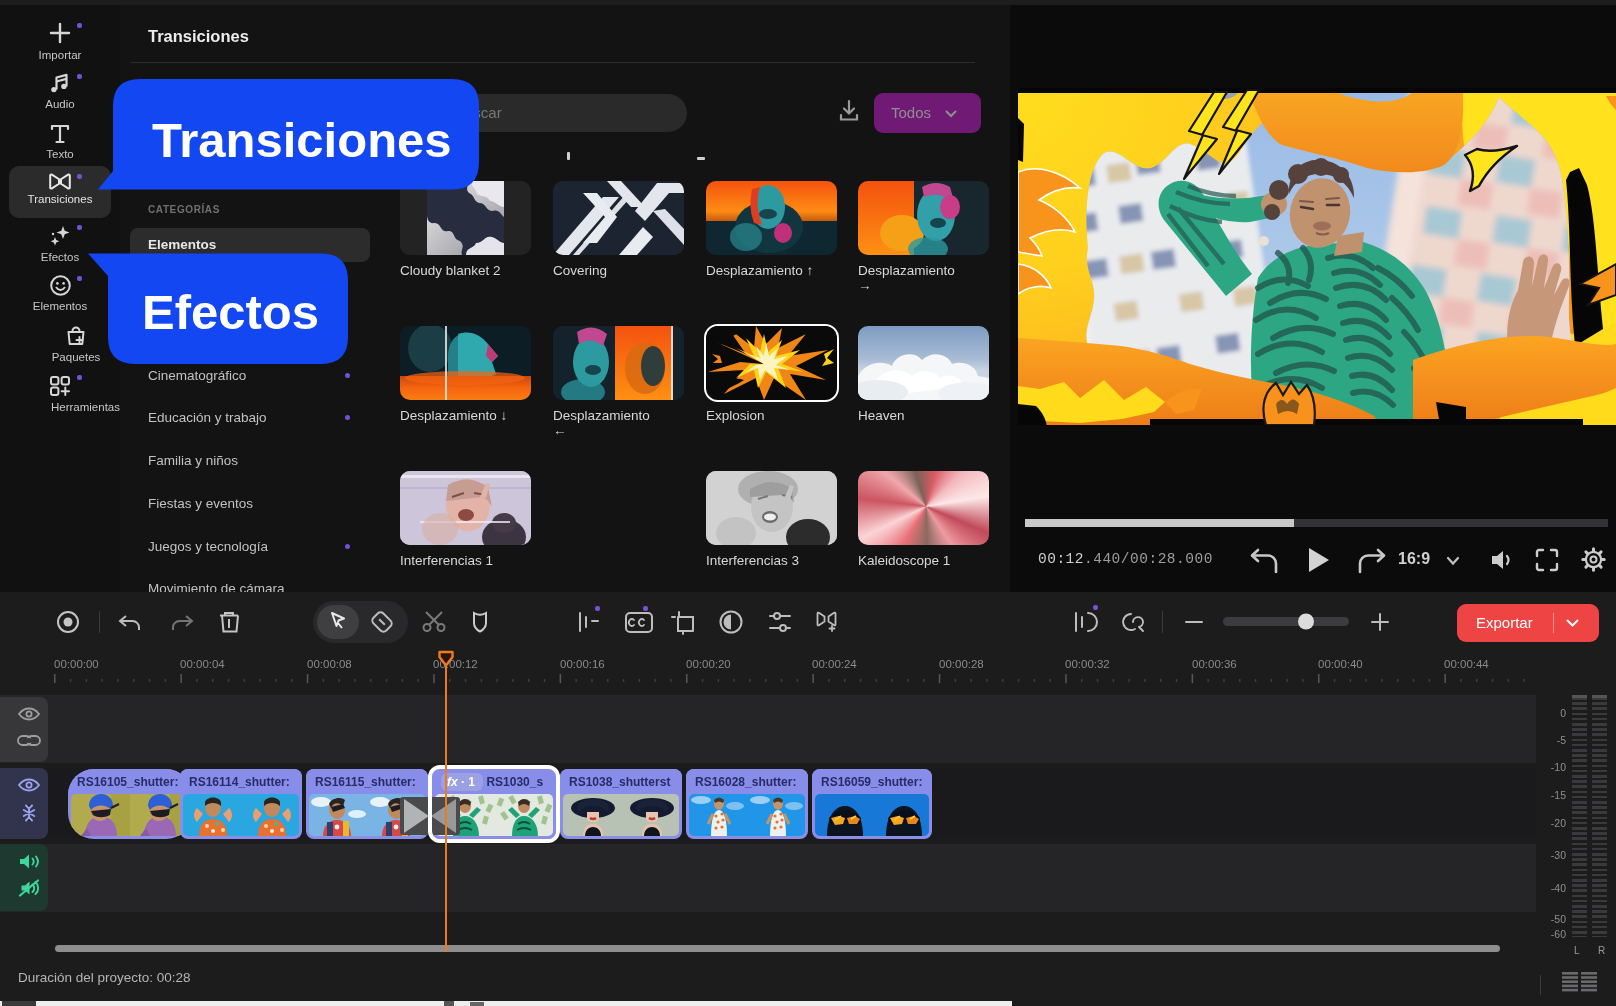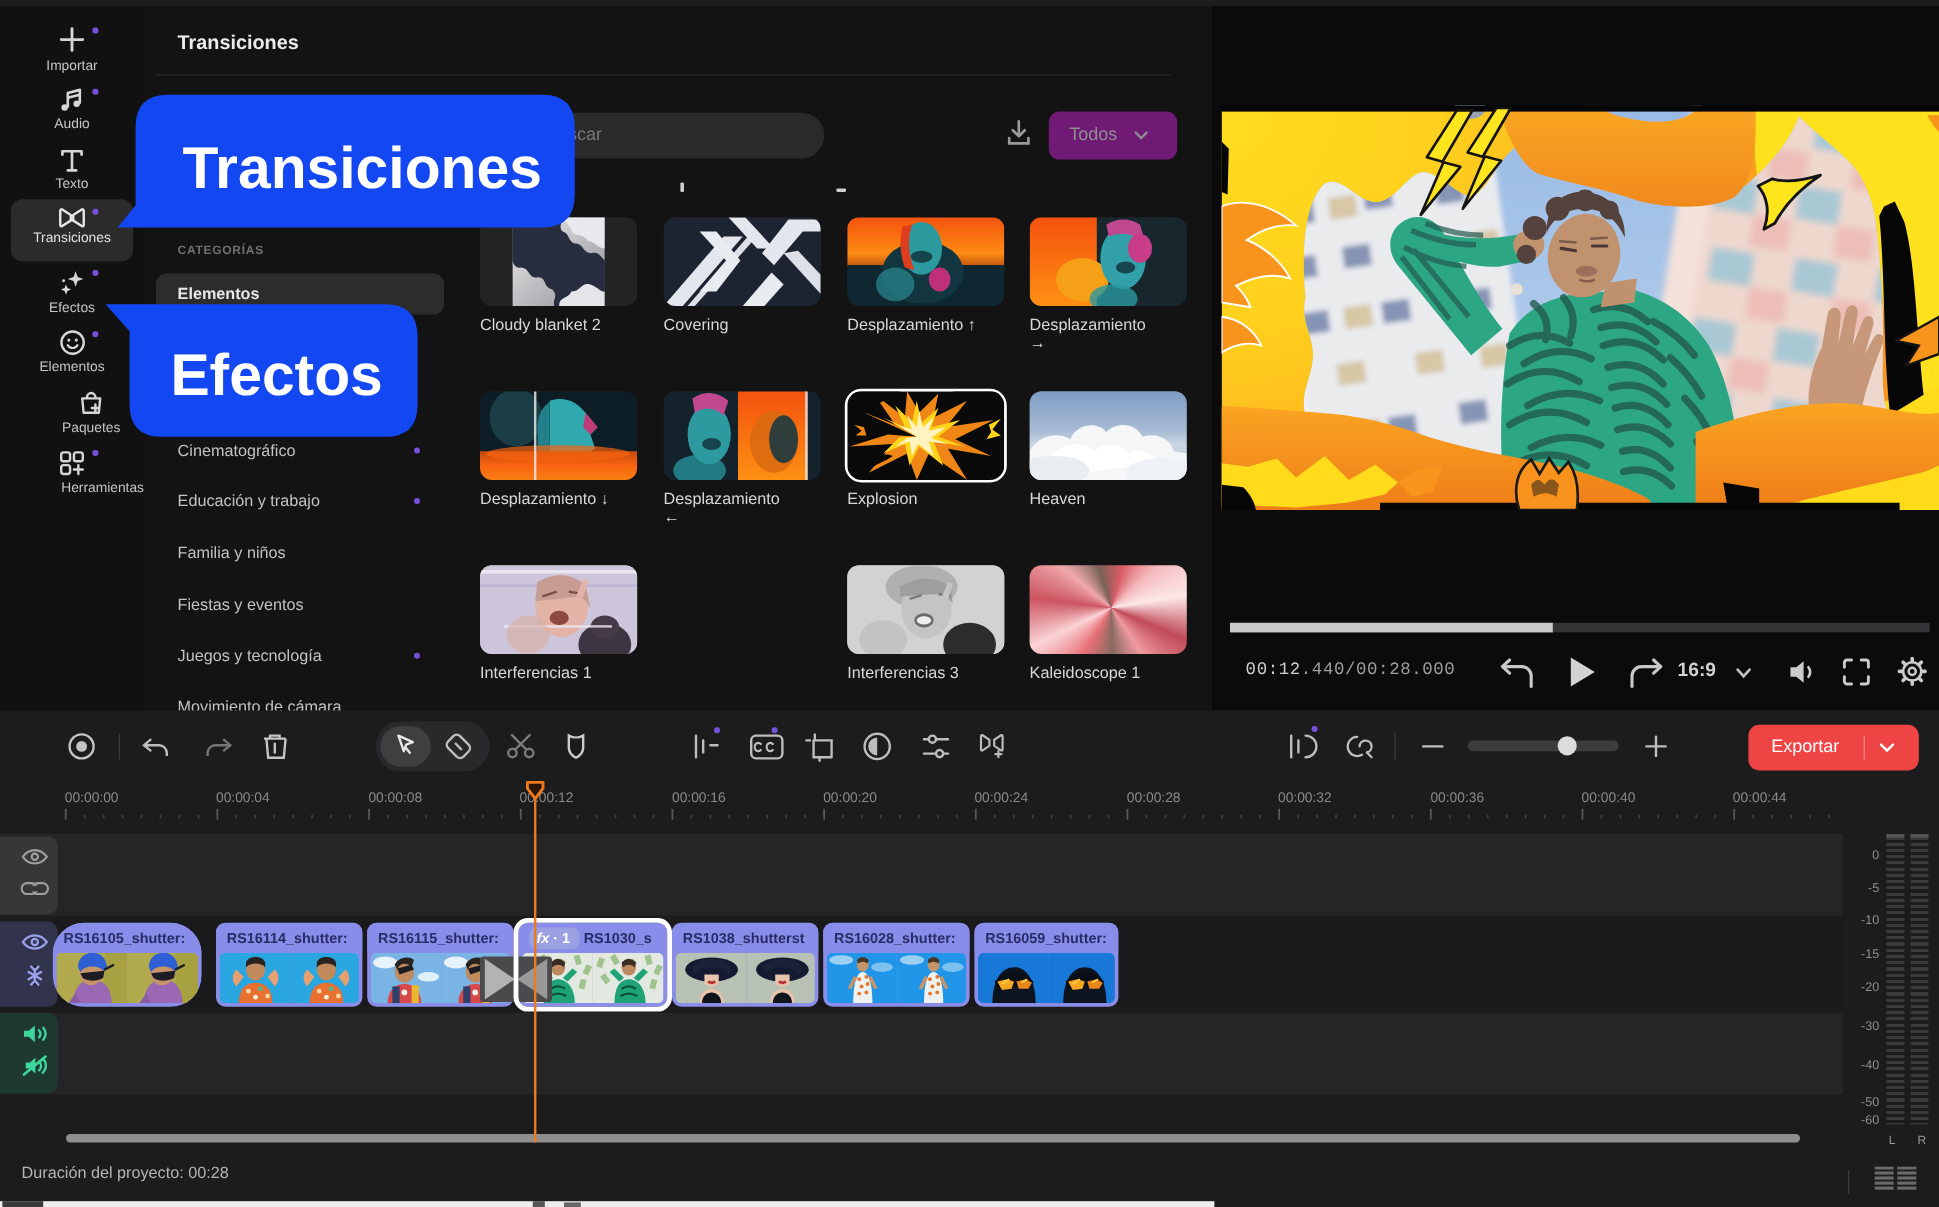--- a/index.html
+++ b/index.html
@@ -662,21 +662,21 @@
         <g fill="none" stroke="#3fd69e" stroke-width="1.9" stroke-linecap="round">
           <path d="M3 6 v5 h4 l5 4.5 V1.5 L7 6 Z" fill="#3fd69e" stroke="none"></path>
           <path d="M15.5 5.5 q2.5 3 0 6 M19 3.5 q4 5 0 10"></path>
         </g>
         <g fill="none" stroke="#3fd69e" stroke-width="1.9" stroke-linecap="round">
           <path d="M4.5 32.5 v5 h3.5 l4.5 4 V28.5 l-4.5 4 Z" fill="#3fd69e" stroke="none"></path>
           <path d="M15.5 31.5 a5 5 0 0 1 0 7.5 M18.5 29 a8 8 0 0 1 0 12"></path>
           <path d="M3 42.5 L21 27.5" stroke-width="2.2"></path>
         </g>
       </svg>
-    <div class="clip" style="left:44px;width:124px;border-radius:26px;">
+    <div class="clip" style="left:68px;width:124px;border-radius:26px;">
         <div class="cliphead">RS16105_shutter:</div>
         <div class="clipthumb"><svg width="118" height="42" viewBox="0 0 118 42">
             <g transform="translate(0,0)">
               <rect width="59" height="42" fill="#b2ab4d"></rect>
               <rect x="40" width="19" height="42" fill="#a8a142"></rect>
 <path d="M14 42 C14 28 22 22 30 22 C38 22 46 28 46 42 Z" fill="#9a68b4"></path>
 <path d="M16 34 l-6 8 h10z" fill="#8a5aa4"></path>
 <ellipse cx="29" cy="16" rx="10" ry="11" fill="#c59469"></ellipse>
 <path d="M18 12 C18 4 24 0 30 0 C38 0 42 6 42 12 L40 16 C36 10 24 10 20 16 Z" fill="#2e5fd4"></path>
 <path d="M20 17 L40 15 l-1 6 c-6 3 -12 3 -17 0 Z" fill="#1c1c22"></path>

